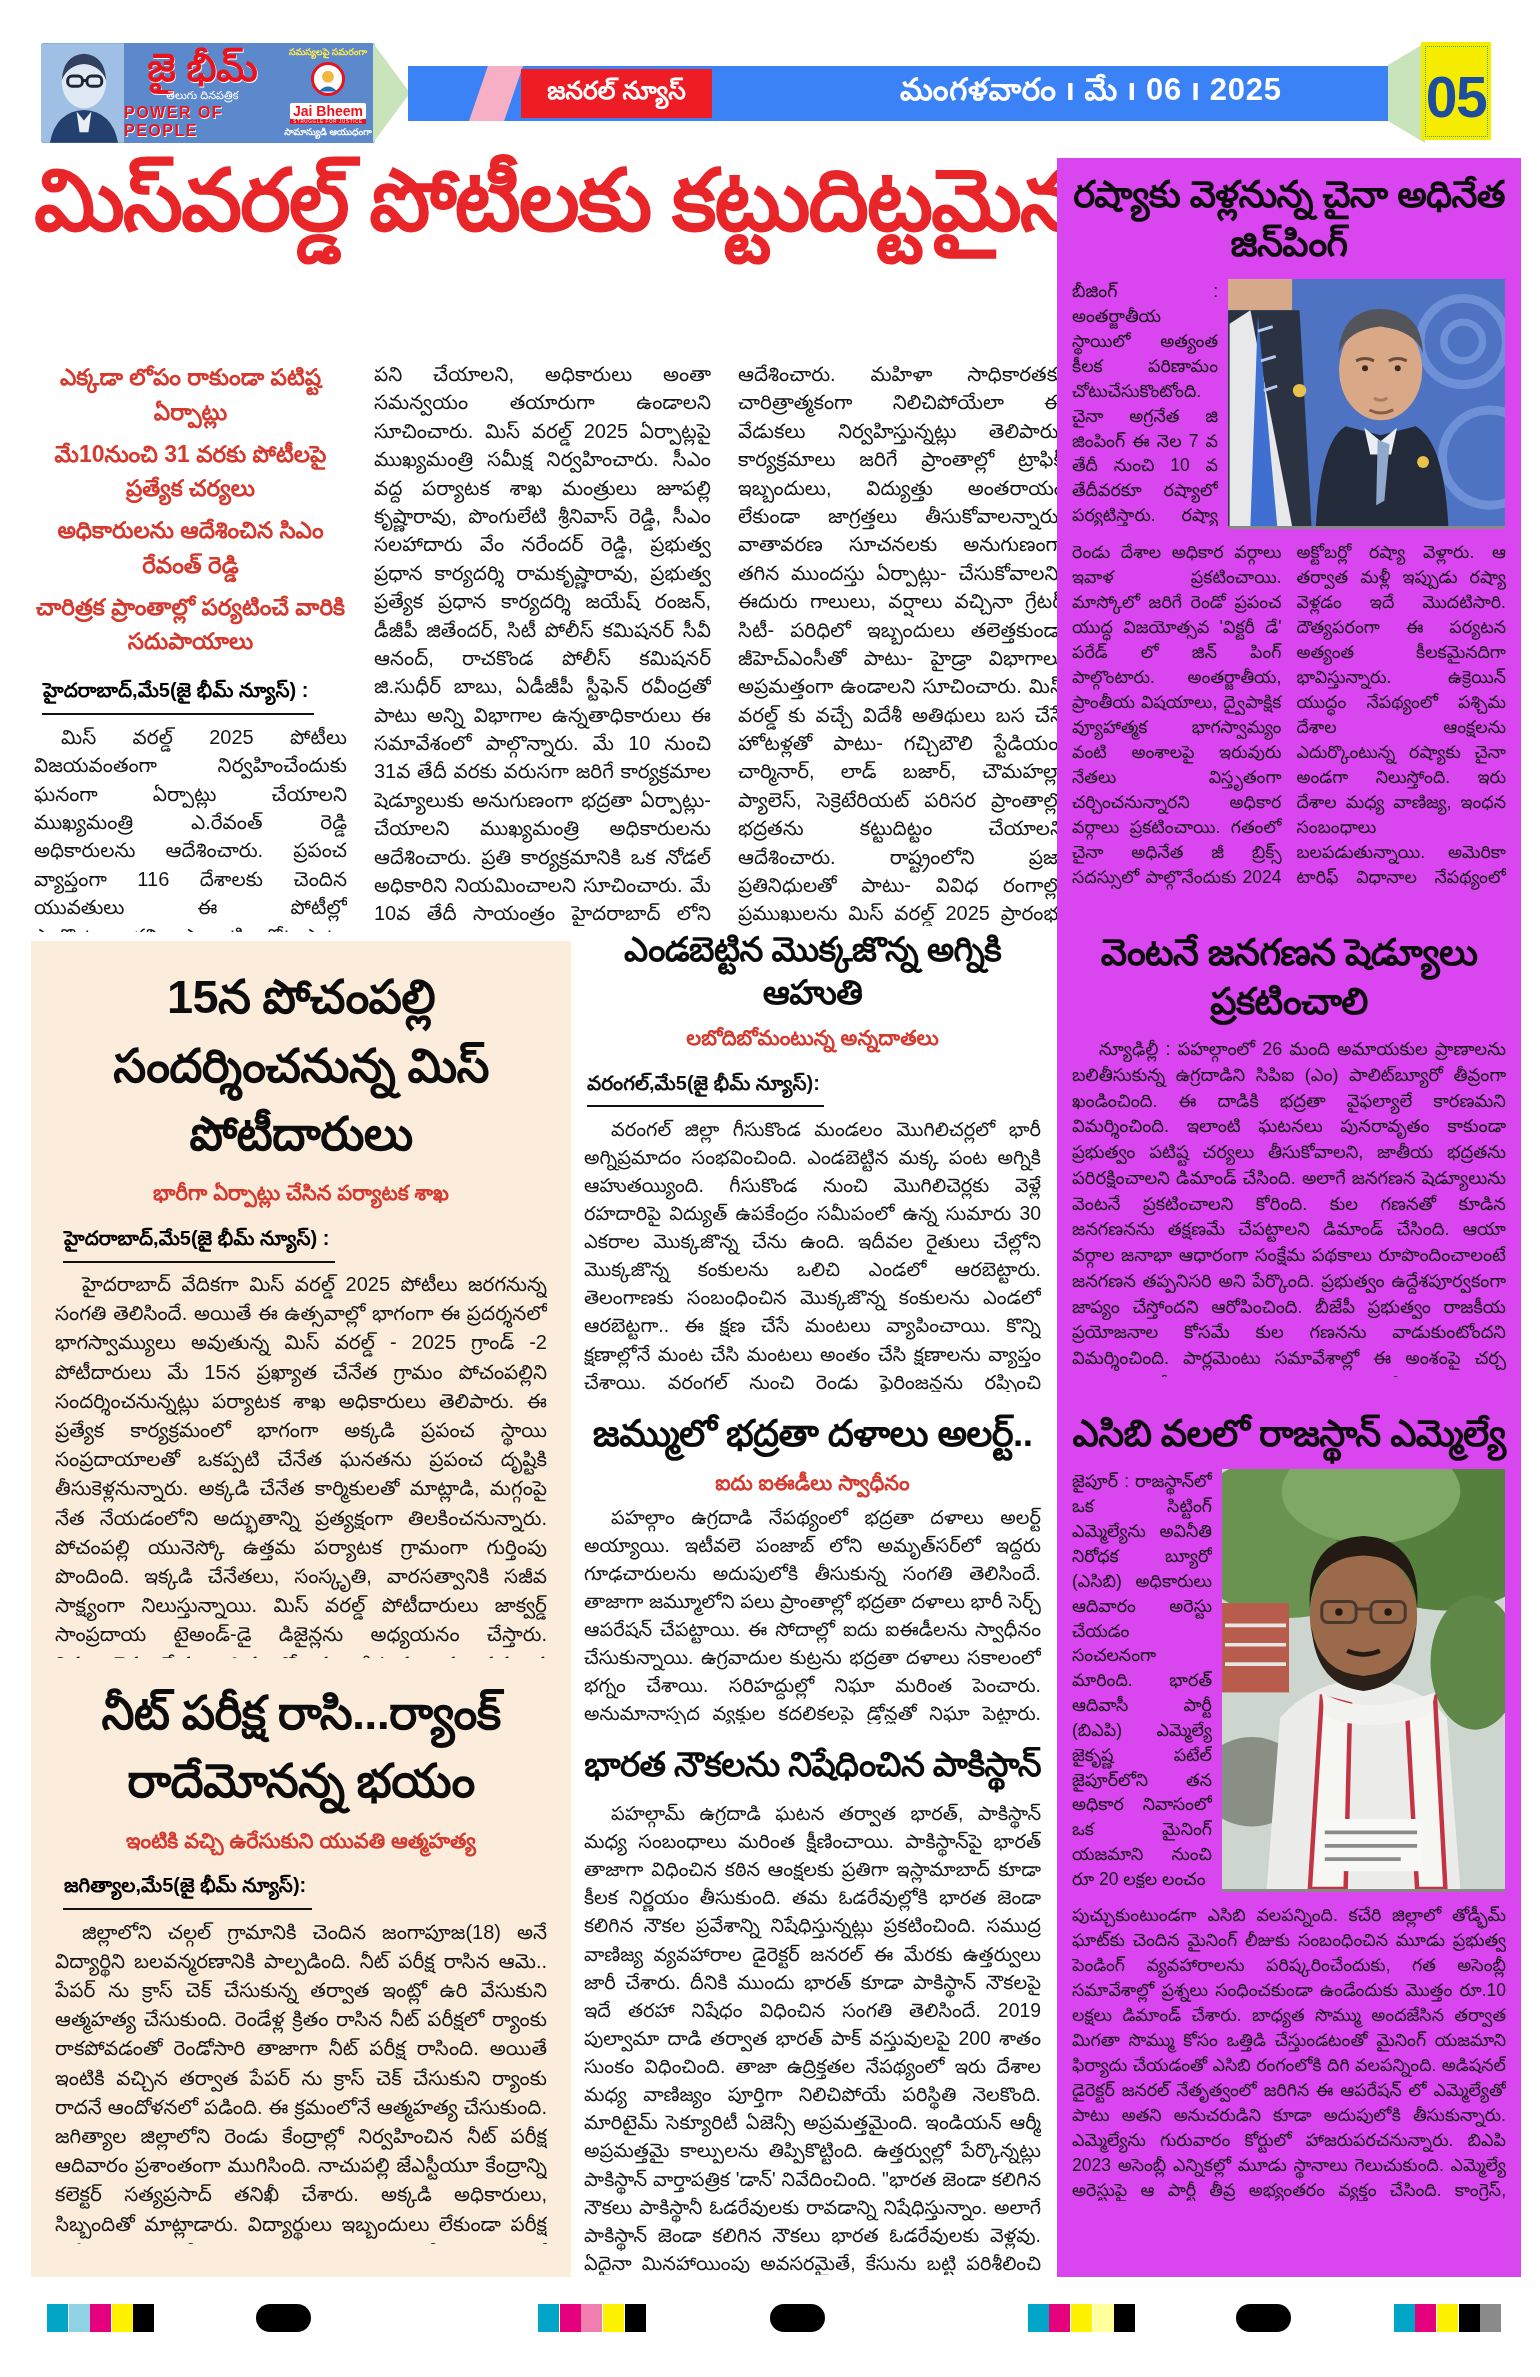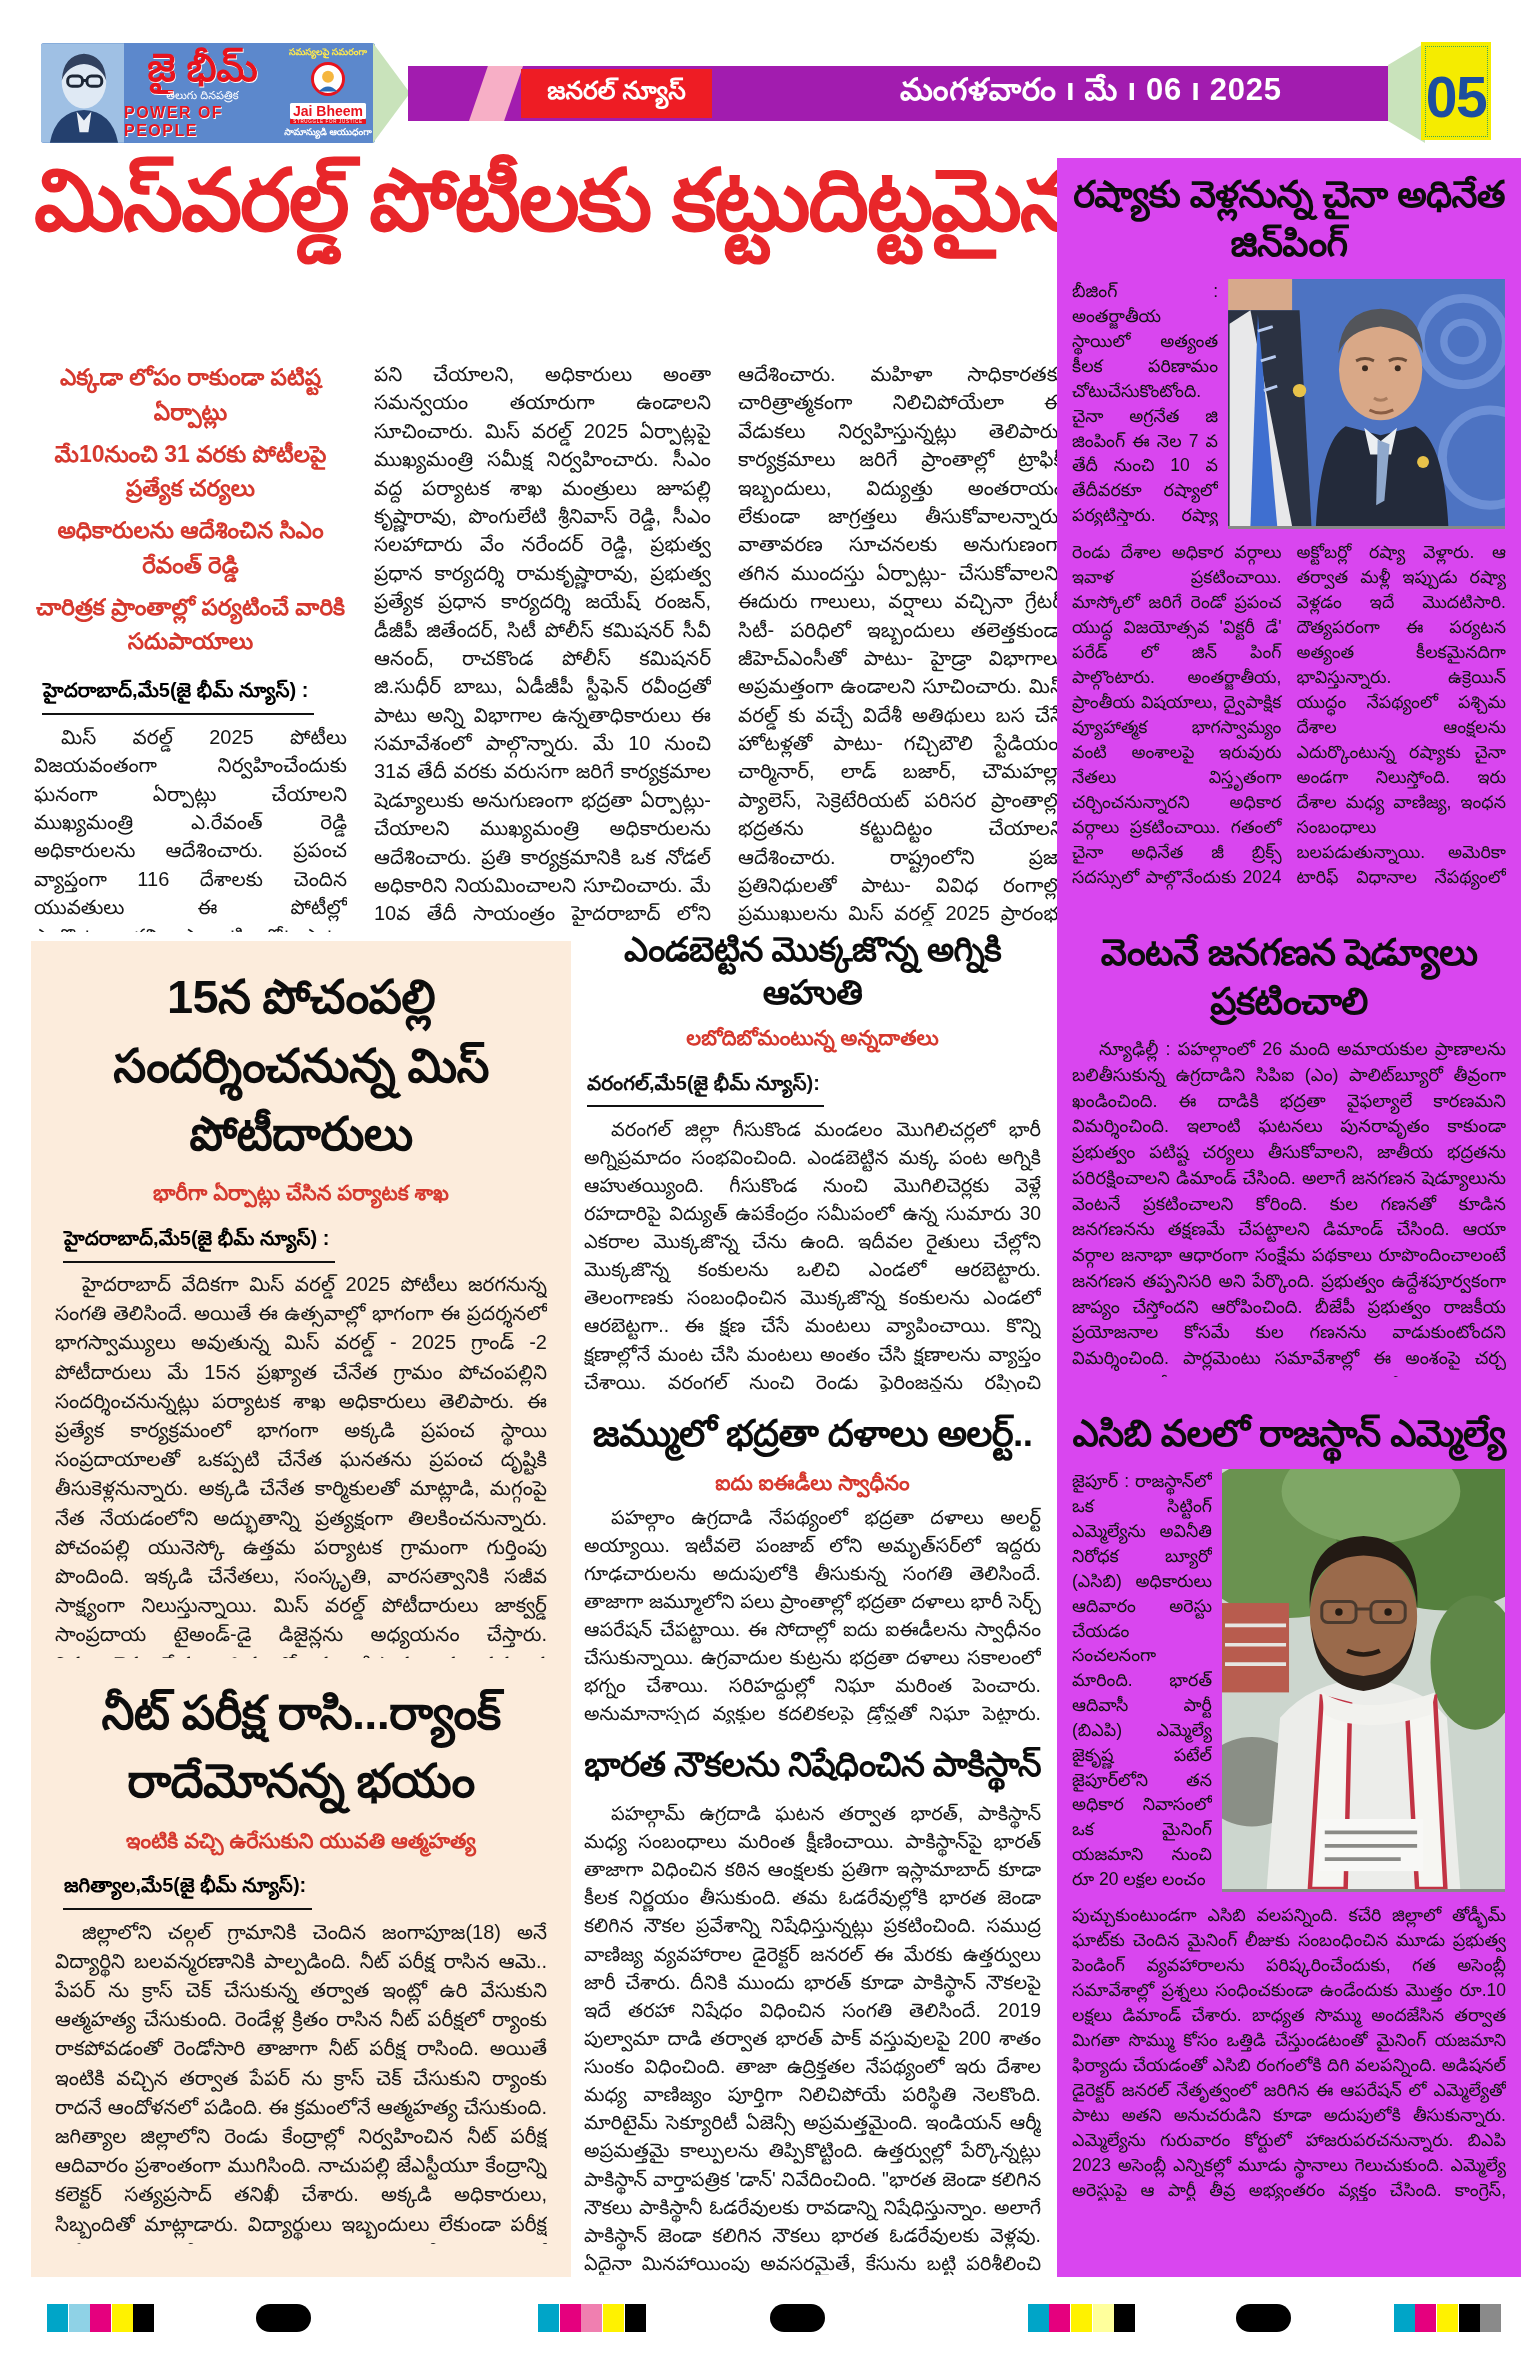--- a/index.html
+++ b/index.html
@@ -14,21 +14,21 @@
   .m-title{color:#e8131d;font-size:39px;font-weight:800;line-height:1;text-shadow:0.7px 0.7px 0 #ffffff;}
   .m-sub{color:#ffffff;font-size:11.2px;margin-top:1.5px;}
   .m-power{color:#e8131d;font-size:16px;font-weight:800;letter-spacing:1.5px;text-shadow:0.7px 0.7px 0 #fff;}
   .m-right{width:91px;flex:none;display:flex;flex-direction:column;align-items:center;justify-content:space-between;padding:3.7px 1.5px;}
   .m-tag{color:#ffe94d;font-size:9.3px;font-weight:bold;text-align:center;}
   .m-tag2{color:#ffffff;font-size:9.3px;font-weight:bold;text-align:center;}
   .m-logoname{color:#e8131d;font-size:14px;font-weight:800;background:#fff;padding:0 3px;border-radius:1.5px;line-height:1.15;}
   .m-logosub{display:block;background:#e8131d;color:#fff;font-size:4.5px;letter-spacing:0.7px;text-align:center;border-radius:0.7px;}
   .head-arrow{position:absolute;left:373px;top:43px;width:37px;height:100px;background:#c9e3bb;
               clip-path:polygon(0 0,100% 50%,0 100%);}
-  .banner{position:absolute;left:408px;top:66px;width:985px;height:55px;background:#a21caf;}
+  .banner{position:absolute;left:408px;top:66px;width:985px;height:55px;background:#3b82f6;}
   .banner-pink{position:absolute;left:61px;top:0;width:54px;height:55px;background:#f7afc6;
                clip-path:polygon(35% 0,100% 0,65% 100%,0 100%);}
   .section-box{position:absolute;left:113px;top:3px;width:191px;height:49px;background:#ee1c24;
                color:#fff;font-weight:800;font-size:25px;display:flex;align-items:center;justify-content:center;}
   .banner-date{position:absolute;left:492px;top:0;height:55px;display:flex;align-items:center;
                color:#fff;font-weight:800;font-size:31px;letter-spacing:0.7px;white-space:nowrap;}
   .head-trap{position:absolute;left:1388px;top:43px;width:37px;height:100px;background:#c9e3bb;
              clip-path:polygon(100% 0,100% 100%,0 78%,0 22%);}
   .pagenum-box{position:absolute;left:1421px;top:42px;width:70px;height:98px;background:#f5ec00;
                display:flex;align-items:center;justify-content:center;}

